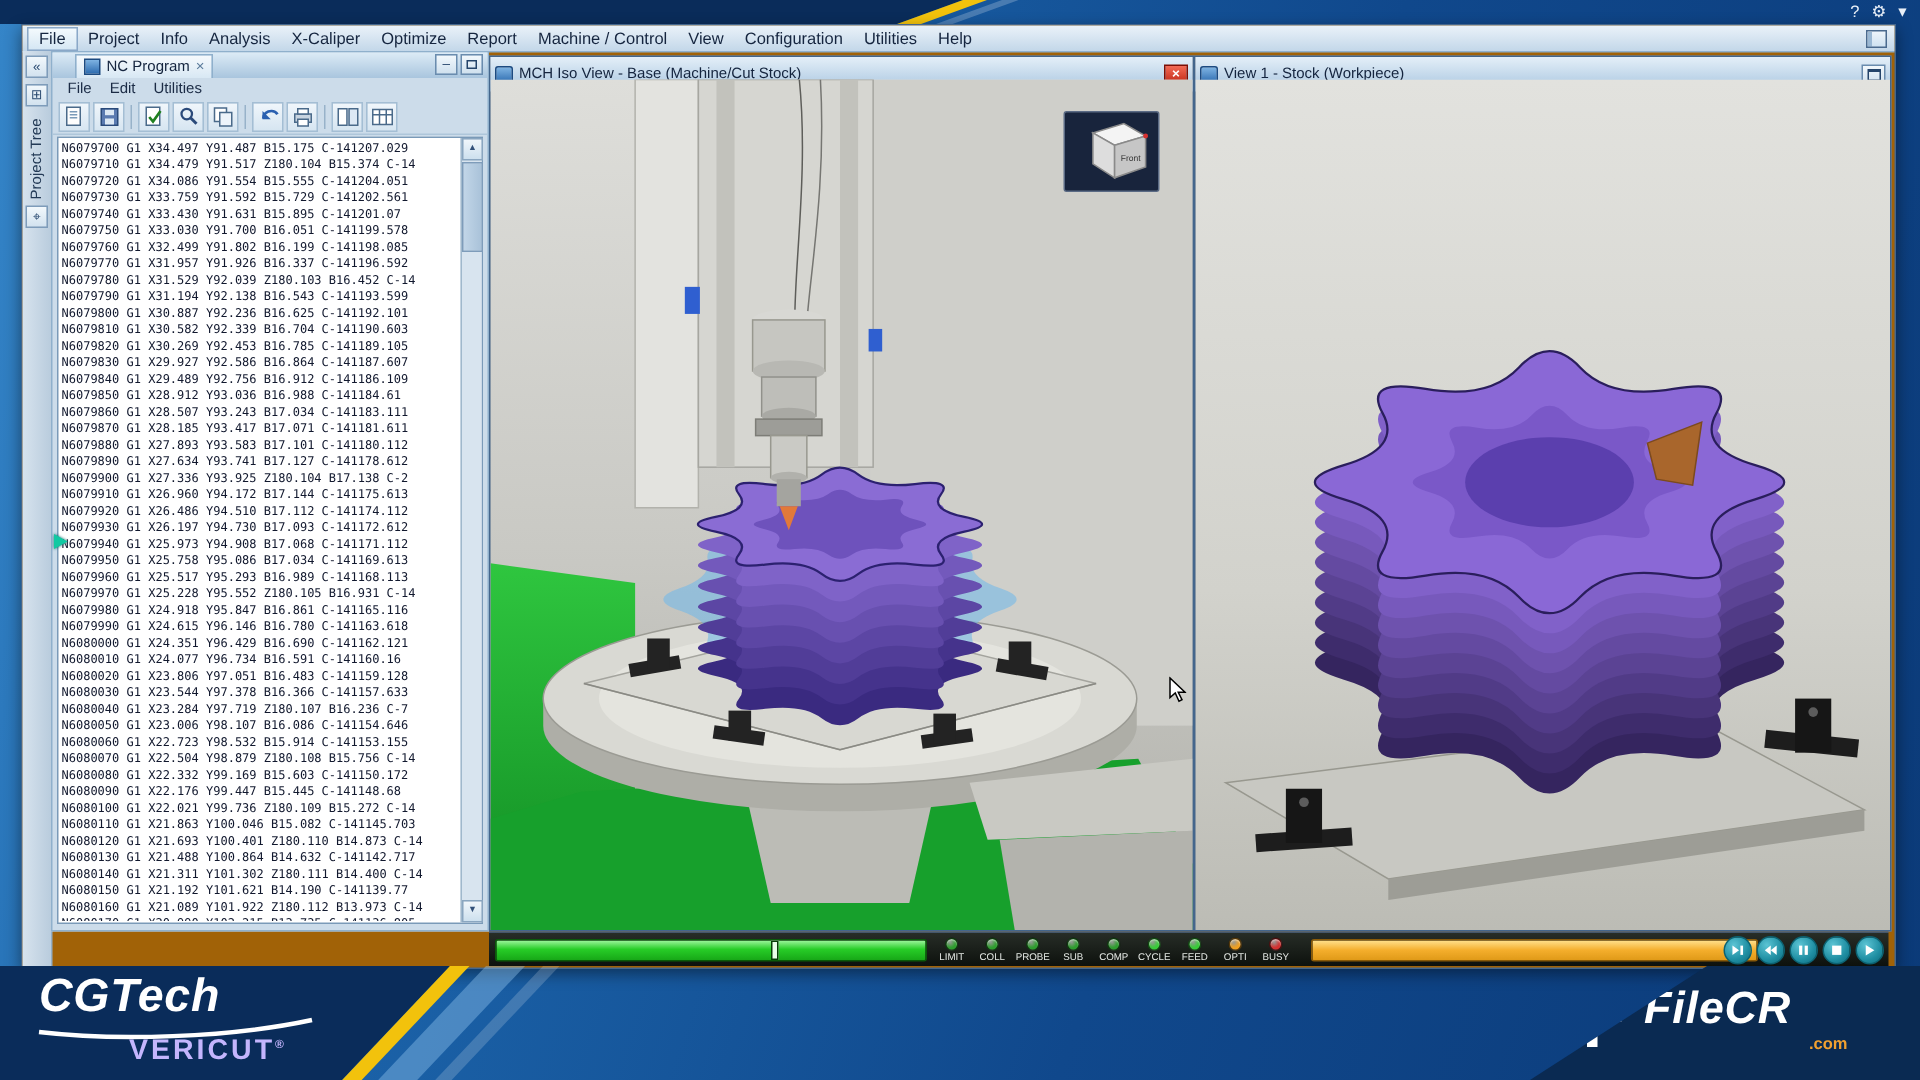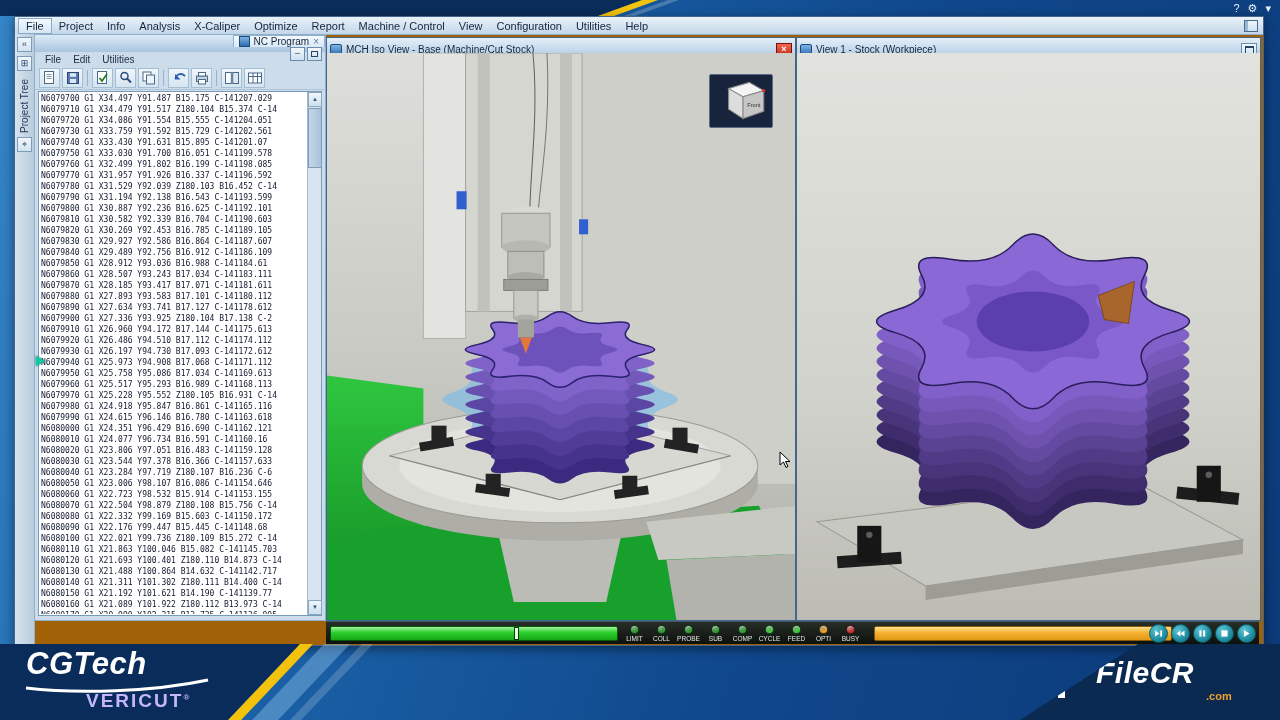--- a/index.html
+++ b/index.html
@@ -46,21 +46,21 @@
     linear-gradient(#eef5fb,#cfe2f1);box-shadow:inset 3px 0 0 #9ab8d4;}
   
   .side-strip{position:absolute;left:0;top:17px;width:19px;bottom:0;background:linear-gradient(90deg,#d7e3ee,#b9ccdd);
     border-right:1px solid #93aec6;display:flex;flex-direction:column;align-items:center;padding-top:3px;gap:4px;}
   .strip-icon{width:13px;height:13px;border:1px solid #7e9cba;background:linear-gradient(#f2f8fc,#d2e2ef);
     font-size:9px;line-height:12px;text-align:center;color:#2a4a70;}
   .vlabel{writing-mode:vertical-rl;transform:rotate(180deg);font-size:10px;color:#233a56;margin-top:4px;}
   
   .nc-panel{position:absolute;left:19px;top:17px;width:290px;bottom:24px;background:#ccdcea;border:1px solid #8fb0cc;}
   .nc-titlebar{position:absolute;left:0;top:0;right:0;height:17px;background:linear-gradient(#dcebf6,#a9c5de);
-    display:flex;align-items:flex-end;flex-direction:column;}
+    display:flex;align-items:flex-end;}
   .nc-tab{display:flex;align-items:center;gap:4px;height:15px;margin-left:15px;padding:0 5px;
     background:linear-gradient(#f6fafd,#d8e8f4);border:1px solid #8fb0cc;border-bottom:none;font-size:10px;color:#14243e;}
   .nc-panel-icon{width:9px;height:9px;background:linear-gradient(#7eb3e2,#2d6cb0);border:1px solid #1c4a80;}
   .tab-close{color:#5a7a9a;font-size:10px;line-height:10px;cursor:default;}
   .nc-winbtns{margin-left:auto;display:flex;gap:2px;align-items:center;padding:0 3px 2px 0;}
   .win-btn{width:13px;height:12px;border:1px solid #6a8cae;background:linear-gradient(#f2f8fc,#cfe0ee);
     font-size:9px;line-height:11px;text-align:center;color:#24446a;}
   .win-btn .restore-box{display:block;width:5px;height:4px;border:1px solid #24446a;margin:3px auto 0;}
   .nc-menus{position:absolute;left:0;top:17px;right:0;height:15px;display:flex;align-items:center;gap:2px;
     font-size:10px;color:#1b2b45;padding-left:5px;}
@@ -268,21 +268,21 @@
           <div class="code-line">N6079940 G1 X25.973 Y94.908 B17.068 C-141171.112</div>
           <div class="code-line">N6079950 G1 X25.758 Y95.086 B17.034 C-141169.613</div>
           <div class="code-line">N6079960 G1 X25.517 Y95.293 B16.989 C-141168.113</div>
           <div class="code-line">N6079970 G1 X25.228 Y95.552 Z180.105 B16.931 C-14</div>
           <div class="code-line">N6079980 G1 X24.918 Y95.847 B16.861 C-141165.116</div>
           <div class="code-line">N6079990 G1 X24.615 Y96.146 B16.780 C-141163.618</div>
           <div class="code-line">N6080000 G1 X24.351 Y96.429 B16.690 C-141162.121</div>
           <div class="code-line">N6080010 G1 X24.077 Y96.734 B16.591 C-141160.16</div>
           <div class="code-line">N6080020 G1 X23.806 Y97.051 B16.483 C-141159.128</div>
           <div class="code-line">N6080030 G1 X23.544 Y97.378 B16.366 C-141157.633</div>
-          <div class="code-line">N6080040 G1 X23.284 Y97.719 Z180.107 B16.236 C-6</div>
+          <div class="code-line">N6080040 G1 X23.284 Y97.719 Z180.107 B16.236 C-7</div>
           <div class="code-line">N6080050 G1 X23.006 Y98.107 B16.086 C-141154.646</div>
           <div class="code-line">N6080060 G1 X22.723 Y98.532 B15.914 C-141153.155</div>
           <div class="code-line">N6080070 G1 X22.504 Y98.879 Z180.108 B15.756 C-14</div>
           <div class="code-line">N6080080 G1 X22.332 Y99.169 B15.603 C-141150.172</div>
           <div class="code-line">N6080090 G1 X22.176 Y99.447 B15.445 C-141148.68</div>
           <div class="code-line">N6080100 G1 X22.021 Y99.736 Z180.109 B15.272 C-14</div>
           <div class="code-line">N6080110 G1 X21.863 Y100.046 B15.082 C-141145.703</div>
           <div class="code-line">N6080120 G1 X21.693 Y100.401 Z180.110 B14.873 C-14</div>
           <div class="code-line">N6080130 G1 X21.488 Y100.864 B14.632 C-141142.717</div>
           <div class="code-line">N6080140 G1 X21.311 Y101.302 Z180.111 B14.400 C-14</div>

